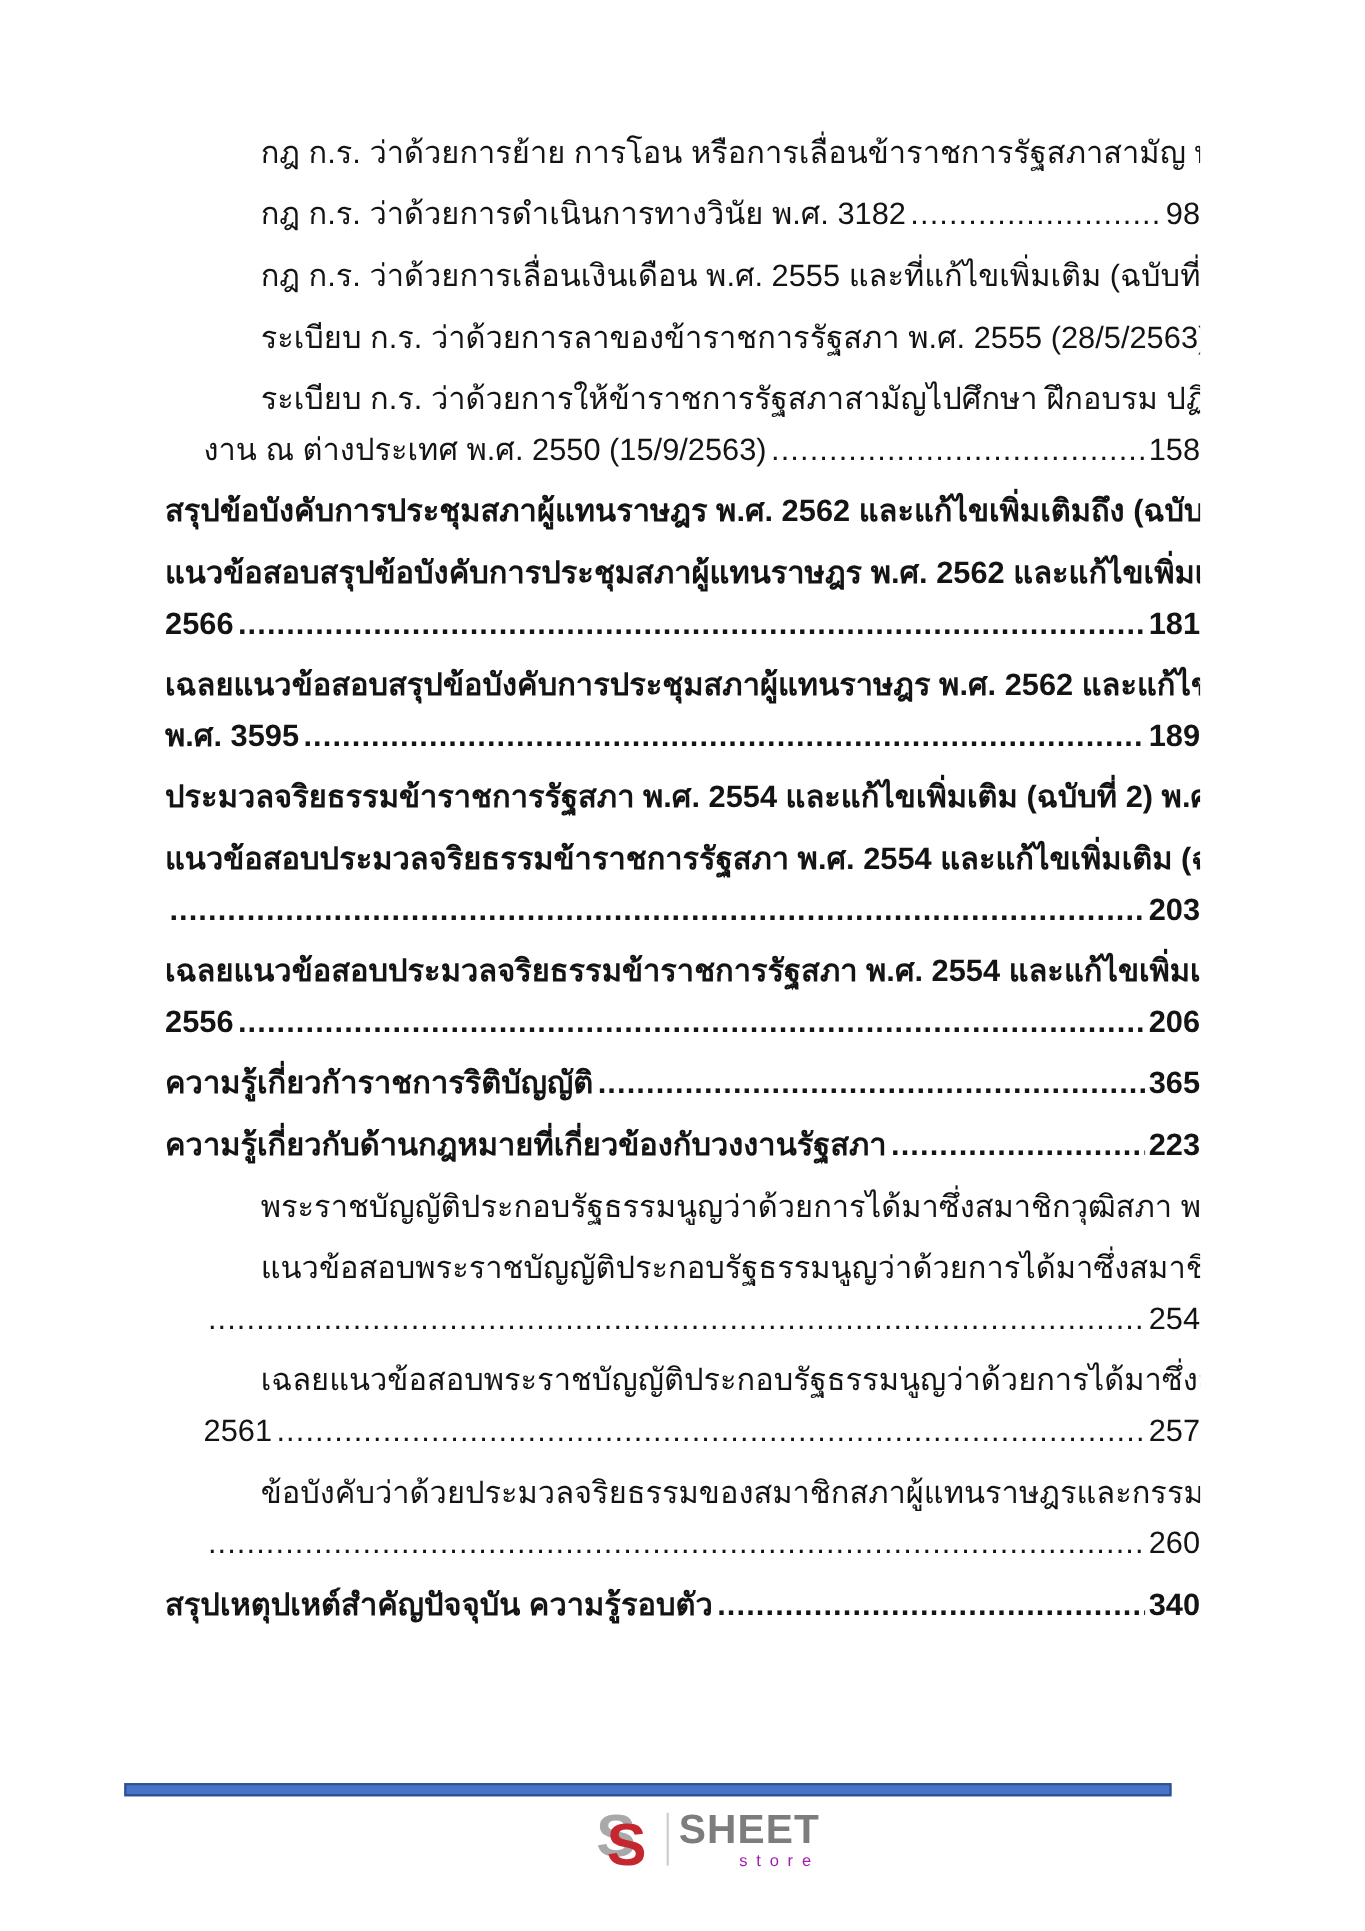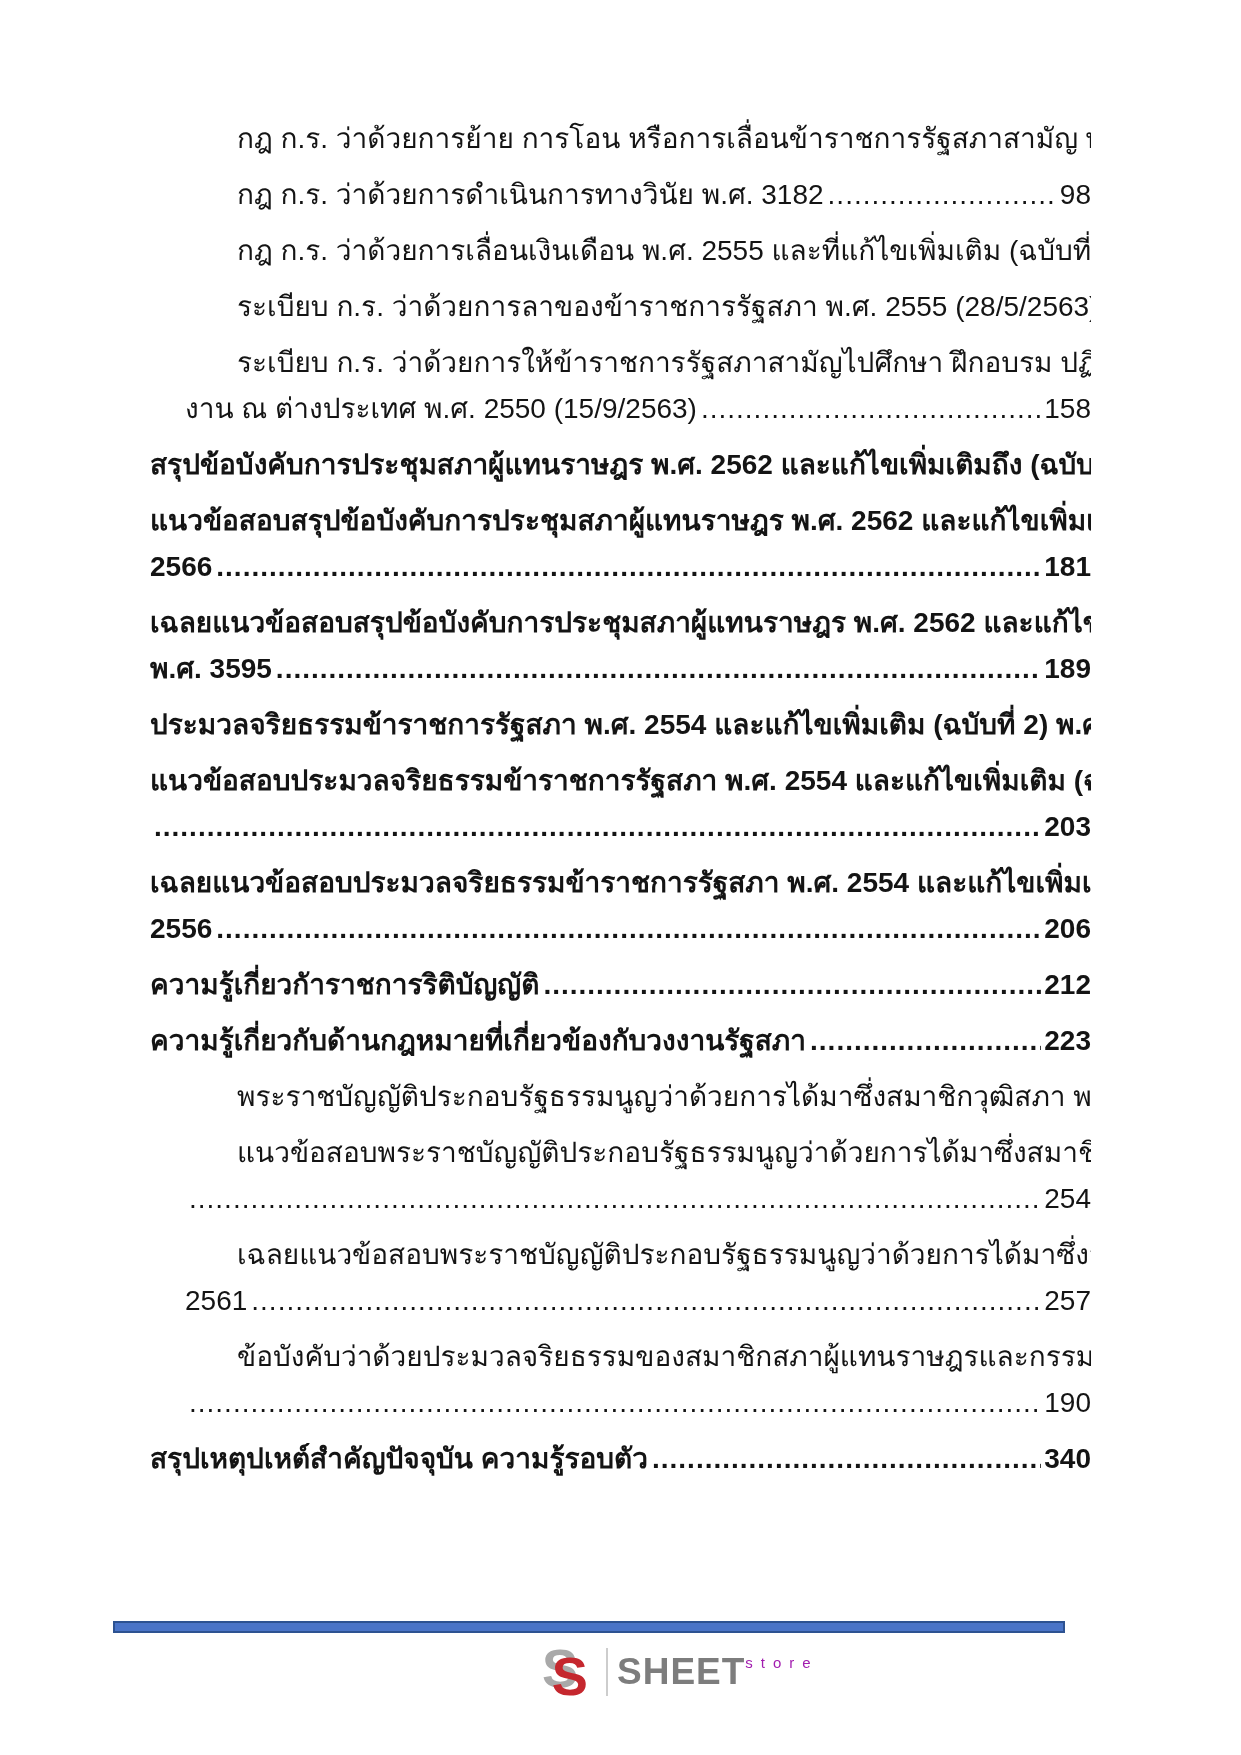--- a/index.html
+++ b/index.html
@@ -32,21 +32,21 @@
   .rule{
     position:absolute;left:113px;top:1621px;width:948px;height:8px;
     background:#4a74c7;border:2px solid #2d5291;
   }
   .brand{
     position:absolute;left:541px;top:1640px;height:64px;
     display:flex;align-items:center;
   }
   .logo{width:58px;height:62px;flex:none;}
   .sep{width:2px;height:48px;background:#cdcdcd;margin:0 9px 0 7px;flex:none;}
-  .brand-col{display:flex;flex-direction:row;justify-content:center;text-align:right;}
+  .brand-col{display:flex;flex-direction:column;justify-content:center;text-align:right;}
   .brand-name{
     font-size:37px;font-weight:700;color:#7d7d7d;line-height:38px;letter-spacing:1px;
   }
   .brand-sub{
     font-size:15px;color:#a21caf;letter-spacing:8px;line-height:16px;margin-top:2px;
   }
 </style>
 </head>
 <body>
 
@@ -137,21 +137,21 @@
         <div class="row">
           <span class="txt">2556</span>
           <span class="leader"></span>
           <span class="pg">206</span>
         </div>
       </div>
       <div class="entry b l1">
         <div class="row">
           <span class="txt">ความรู้เกี่ยวกัาราชการริติบัญญัติ</span>
           <span class="leader"></span>
-          <span class="pg">212</span>
+          <span class="pg">365</span>
         </div>
       </div>
       <div class="entry b l1">
         <div class="row">
           <span class="txt">ความรู้เกี่ยวกับด้านกฎหมายที่เกี่ยวข้องกับวงงานรัฐสภา</span>
           <span class="leader"></span>
           <span class="pg">223</span>
         </div>
       </div>
       <div class="entry l2">
@@ -180,21 +180,21 @@
           <span class="pg">257</span>
         </div>
       </div>
       <div class="entry l2">
         <div class="row">
           <span class="txt">ข้อบังคับว่าด้วยประมวลจริยธรรมของสมาชิกสภาผู้แทนราษฎรและกรรมาธิการ พ.ศ. 2563</span>
         </div>
         <div class="row">
           <span class="txt"></span>
           <span class="leader"></span>
-          <span class="pg">190</span>
+          <span class="pg">260</span>
         </div>
       </div>
       <div class="entry b l1">
         <div class="row">
           <span class="txt">สรุปเหตุปเหต์สำคัญปัจจุบัน ความรู้รอบตัว</span>
           <span class="leader"></span>
           <span class="pg">340</span>
         </div>
       </div>
     </div>

